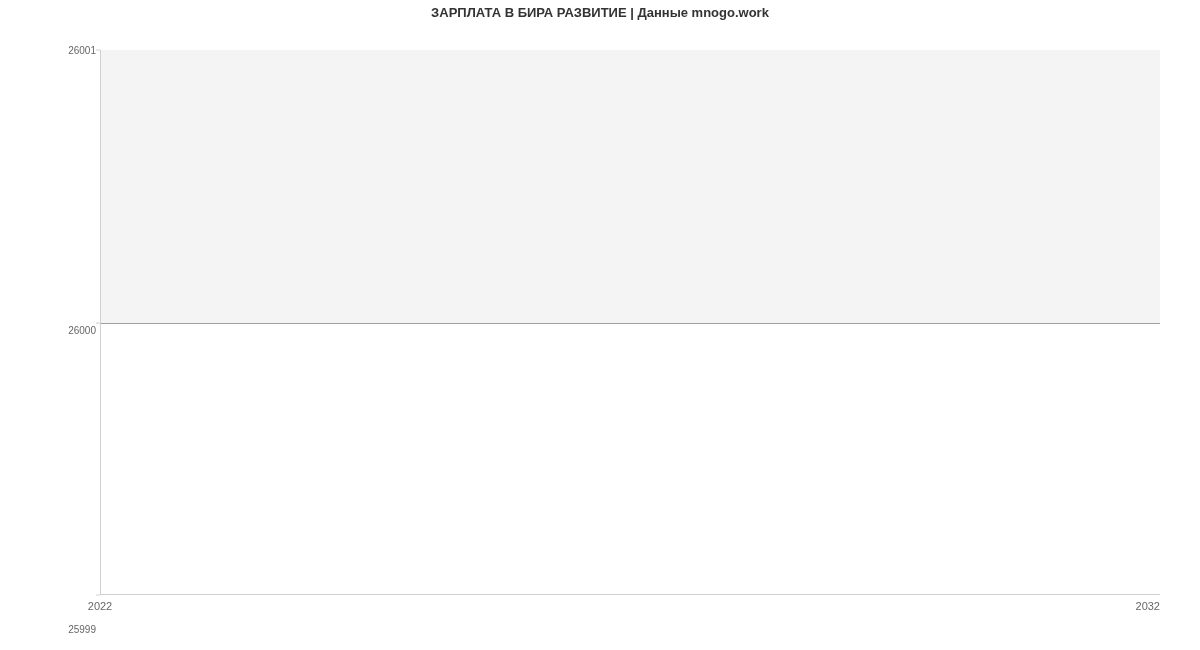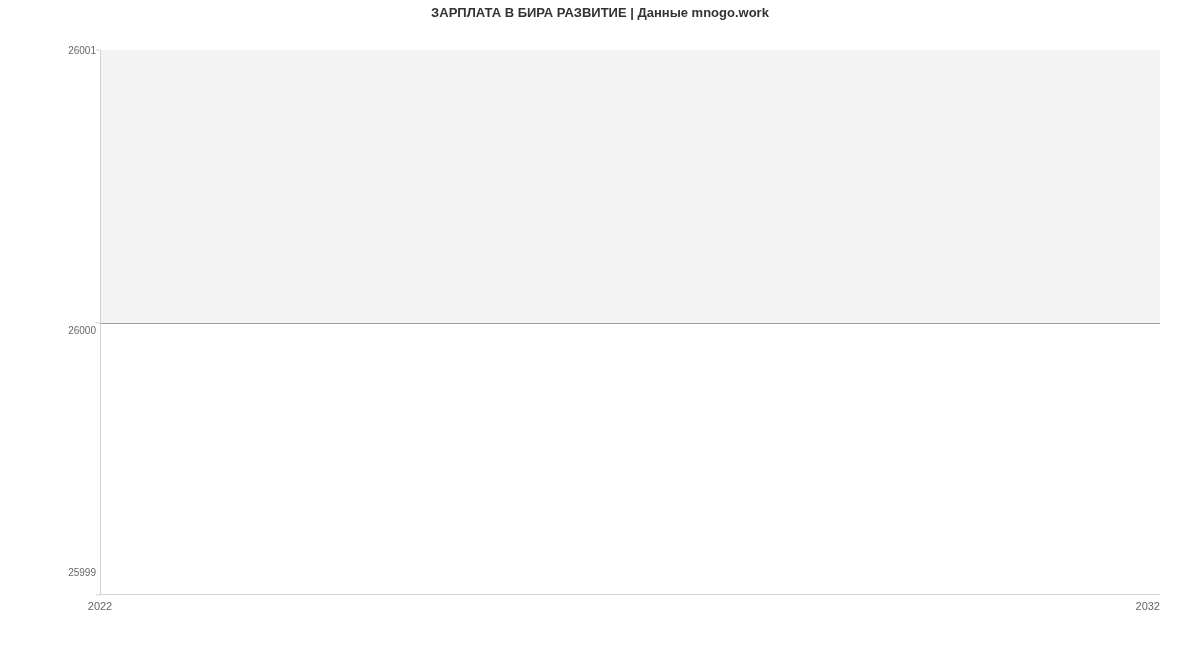--- a/index.html
+++ b/index.html
@@ -98,21 +98,21 @@
 <div class="chart-wrap">
 
   <div class="chart-title">ЗАРПЛАТА В  БИРА РАЗВИТИЕ | Данные mnogo.work</div>
 
   <div class="ytick" style="top:50px">26001</div>
   <div class="ytick-mark" style="top:50px"></div>
 
   <div class="ytick" style="top:330px">26000</div>
   <div class="ytick-mark" style="top:322.5px"></div>
 
-  <div class="ytick" style="top:572px">25999</div>
+  <div class="ytick" style="top:629px">25999</div>
   <div class="ytick-mark" style="top:595px"></div>
 
   <div class="plot-area">
     <div class="area-fill"></div>
     <div class="y-axis-line"></div>
     <div class="x-axis-line"></div>
   </div>
 
   <div class="xtick" style="left:100px">2022</div>
   <div class="xtick" style="left:1160px; transform: translateX(-100%);">2032</div>

